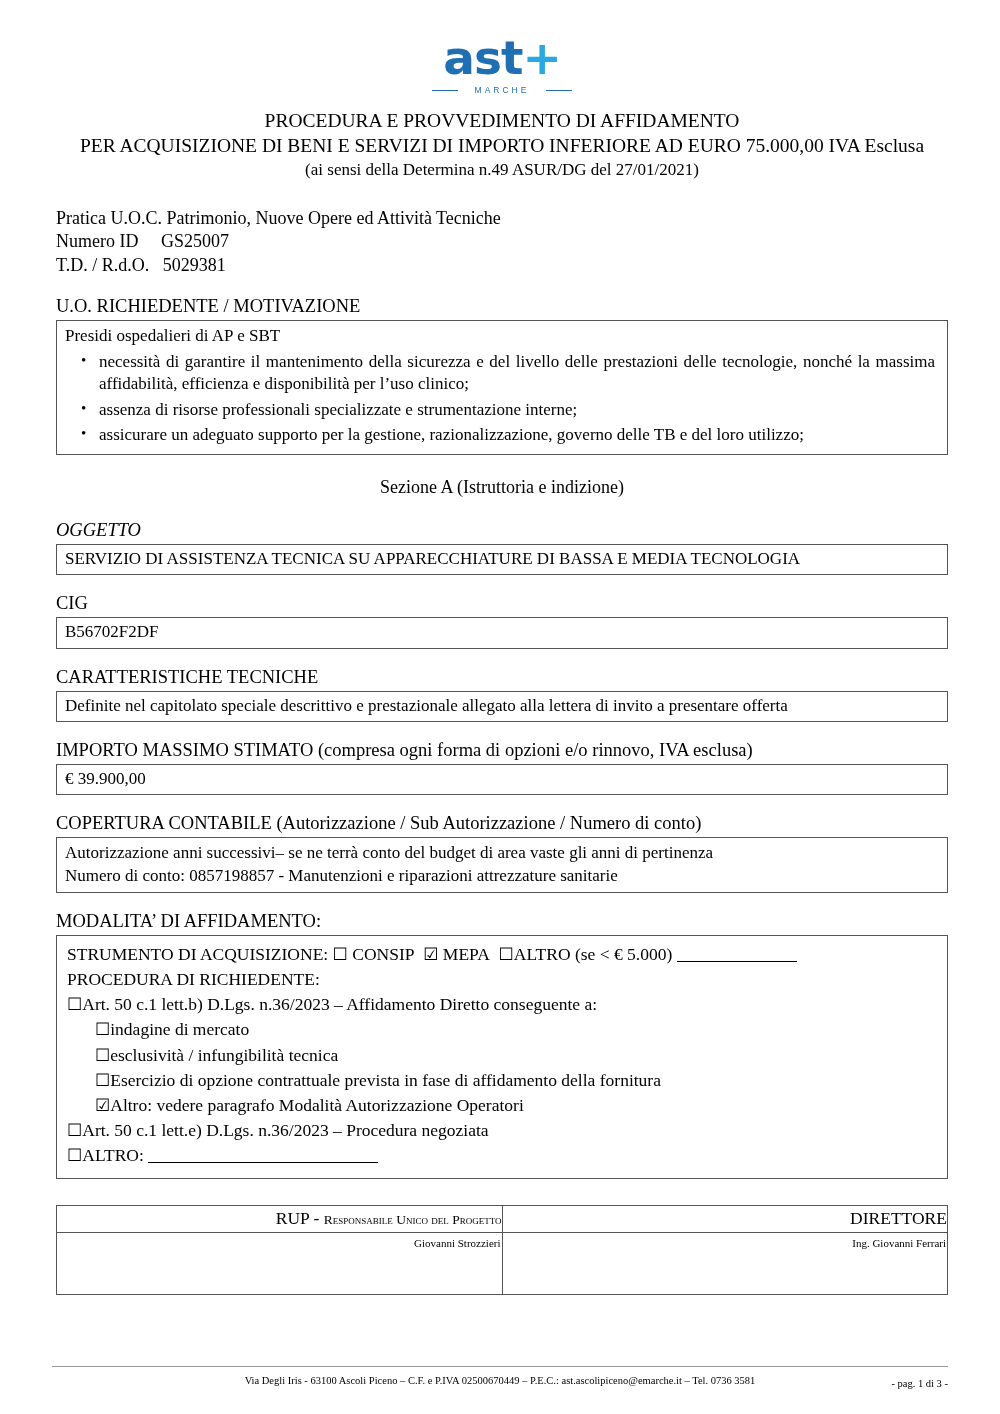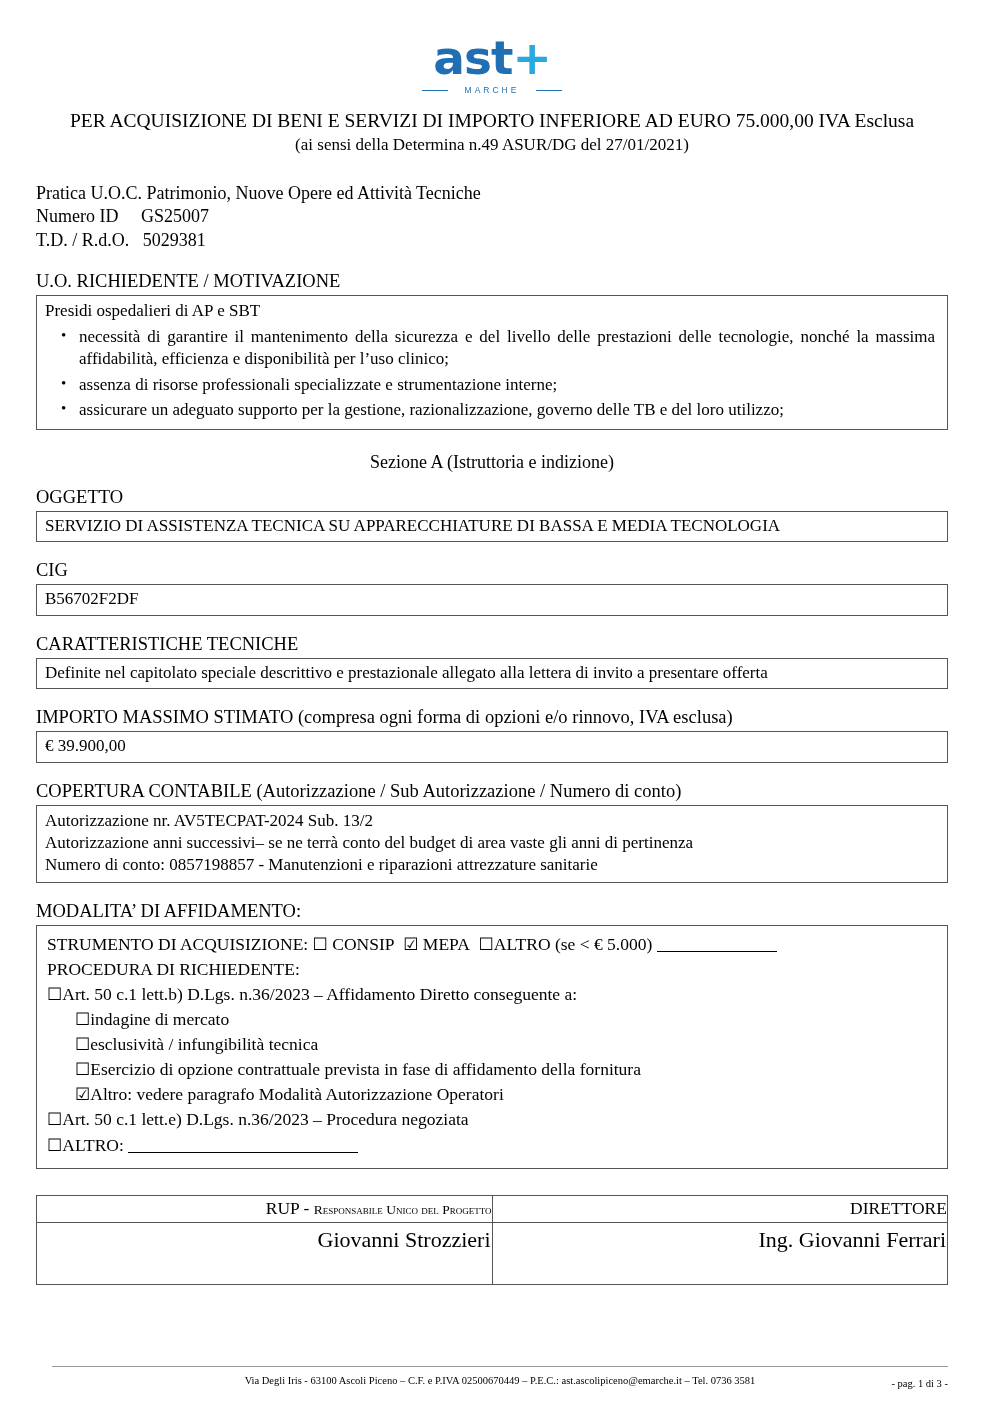--- a/index.html
+++ b/index.html
@@ -11,21 +11,21 @@
     width: 1000px;
     height: 1414px;
     font-family: "Liberation Serif", serif;
     color: #000000;
     position: relative;
   }
   .page {
     width: 1000px;
     height: 1414px;
     box-sizing: border-box;
-    padding: 28px 52px 0 36px;
+    padding: 28px 52px 0 56px;
     position: relative;
     border-radius: 29px;
   }
 
   
   .logo-block {
     text-align: center;
     margin-top: 6px;
     margin-bottom: 14px;
   }
@@ -85,21 +85,21 @@
     line-height: 1.32;
   }
   .p-row { white-space: pre; }
 
   
   .sec-label {
     font-size: 18.5px;
     margin-top: 18px;
     margin-bottom: 3px;
   }
-  .sec-label.tight { margin-top: 14px; }
+  .sec-label.tight { margin-top: 22px; font-style: italic; }
 
   .box {
     border: 1px solid #555;
     box-sizing: border-box;
     padding: 4px 8px 5px 8px;
     font-size: 17px;
     line-height: 1.32;
   }
   .box.one-line { padding: 3px 8px 4px 8px; }
 
@@ -162,21 +162,21 @@
   }
   .sign-head {
     font-size: 17.5px;
     padding: 2px 0 3px 0;
   }
   .sign-head .smallcaps {
     font-size: 13.5px;
     font-variant: small-caps;
   }
   .sign-body {
-    font-size: 22px;
+    font-size: 11px;
     height: 56px;
     padding-top: 4px;
   }
 
   
   .footer {
     position: absolute;
     left: 52px;
     right: 52px;
     bottom: 26px;
@@ -204,20 +204,21 @@
 <div class="page">
 
   <div class="logo-block">
     <div class="logo-mark">
       <span>ast</span><span class="logo-plus">+</span>
     </div>
     <div class="logo-sub">MARCHE</div>
   </div>
 
   <div class="title-block">
+    <div class="title-1">PROCEDURA E PROVVEDIMENTO DI AFFIDAMENTO</div>
     <div class="title-2">PER ACQUISIZIONE DI BENI E SERVIZI DI IMPORTO INFERIORE AD EURO 75.000,00 IVA Esclusa</div>
     <div class="title-3">(ai sensi della Determina n.49 ASUR/DG del 27/01/2021)</div>
   </div>
 
   <div class="pratica">
     <div>Pratica U.O.C. Patrimonio, Nuove Opere ed Attività Tecniche</div>
     <div class="p-row"><span>Numero ID</span>     <span>GS25007</span></div>
     <div class="p-row"><span>T.D. / R.d.O.</span>   <span>5029381</span></div>
   </div>
 
@@ -240,21 +241,20 @@
   <div class="box one-line">B56702F2DF</div>
 
   <div class="sec-label">CARATTERISTICHE TECNICHE</div>
   <div class="box one-line">Definite nel capitolato speciale descrittivo e prestazionale allegato alla lettera di invito a presentare offerta</div>
 
   <div class="sec-label">IMPORTO MASSIMO STIMATO (compresa ogni forma di opzioni e/o rinnovo, IVA esclusa)</div>
   <div class="box one-line">€ 39.900,00</div>
 
   <div class="sec-label">COPERTURA CONTABILE (Autorizzazione / Sub Autorizzazione / Numero di conto)</div>
   <div class="box">
-    <div>Autorizzazione nr. AV5TECPAT-2024 Sub. 13/2</div>
     <div>Autorizzazione anni successivi– se ne terrà conto del budget di area vaste gli anni di pertinenza</div>
     <div>Numero di conto: 0857198857 - Manutenzioni e riparazioni attrezzature sanitarie</div>
   </div>
 
   <div class="sec-label">MODALITA’ DI AFFIDAMENTO:</div>
   <div class="mod-box">
     <div>
       <span>STRUMENTO DI ACQUISIZIONE:</span>
       <span class="cb">☐</span>
       <span>CONSIP</span>&nbsp;

